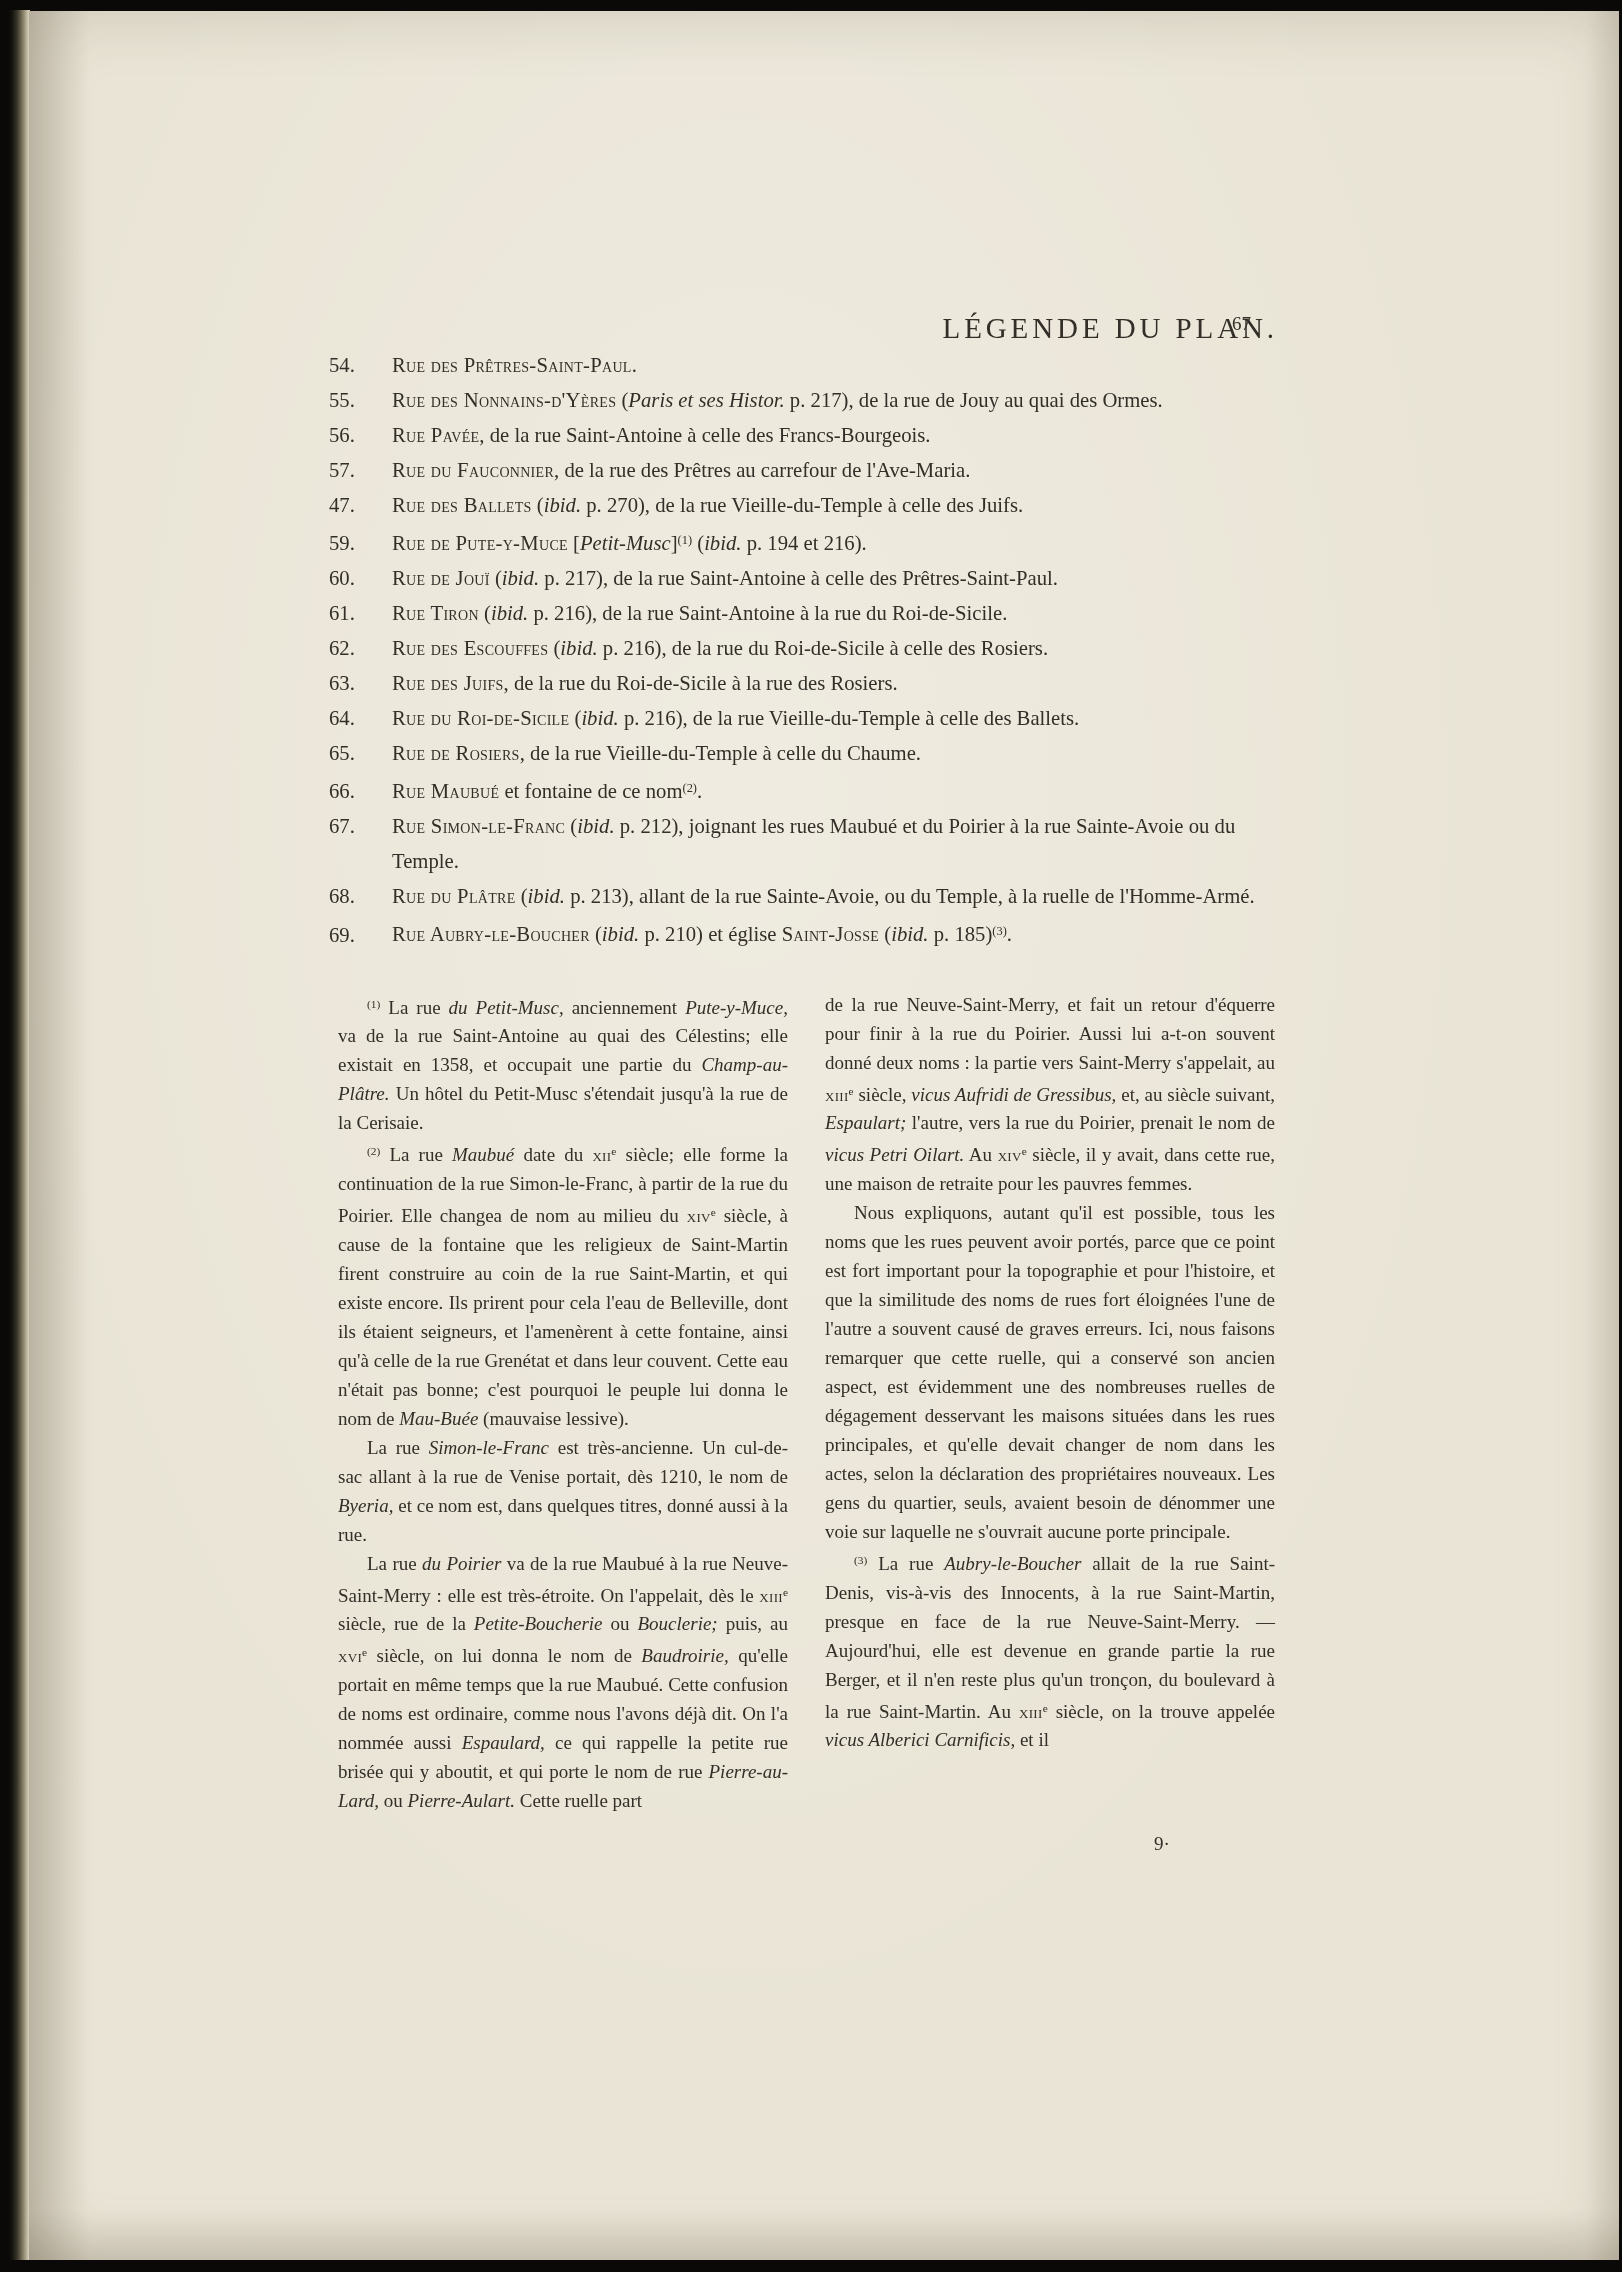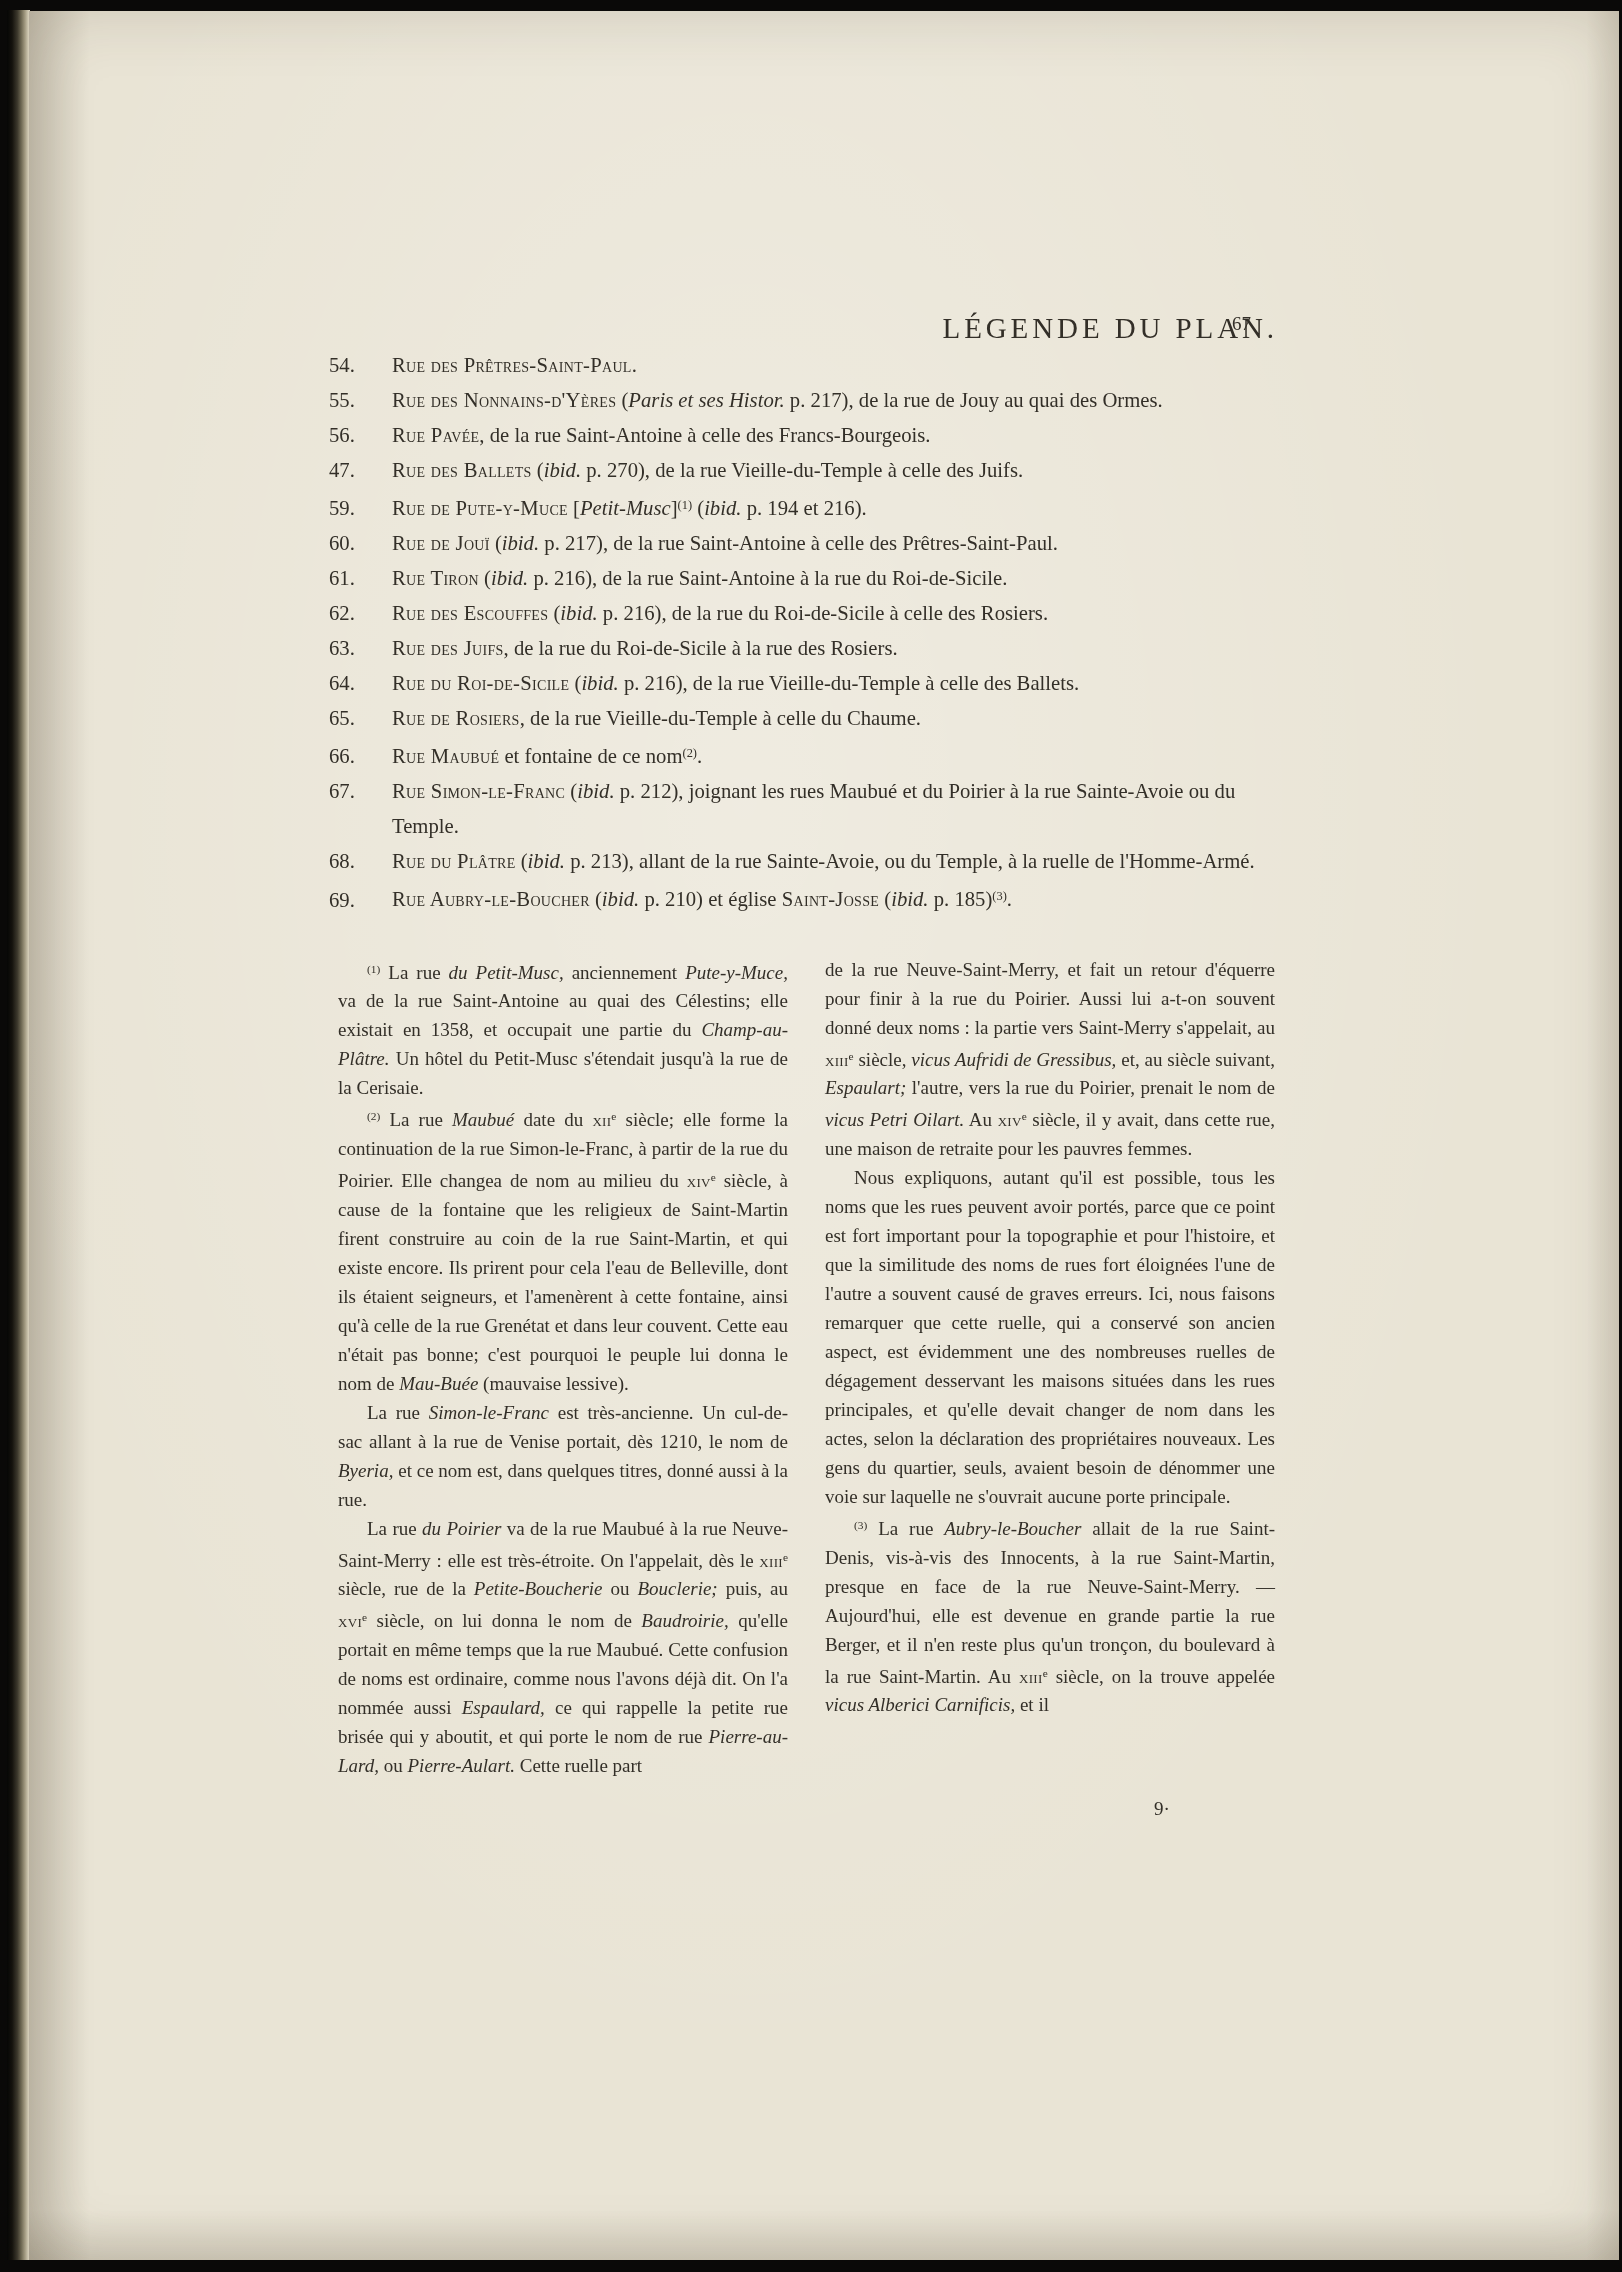--- a/index.html
+++ b/index.html
@@ -69,20 +69,21 @@
 
     <header class="pagehead">
       <div class="running-title">LÉGENDE DU PLAN.</div>
       <div class="folio">67</div>
     </header>
 
     <section class="legend">
         <div class="legend-item"><span class="num">54.</span><span class="sc">Rue des Prêtres-Saint-Paul</span><span class="rm">.</span></div>
         <div class="legend-item"><span class="num">55.</span><span class="sc">Rue des Nonnains-d'Yères</span><span class="rm"> (</span><span class="i">Paris et ses Histor.</span><span class="rm"> p. 217), de la rue de Jouy au quai des Ormes.</span></div>
         <div class="legend-item"><span class="num">56.</span><span class="sc">Rue Pavée</span><span class="rm">, de la rue Saint-Antoine à celle des Francs-Bourgeois.</span></div>
+        <div class="legend-item"><span class="num">57.</span><span class="sc">Rue du Fauconnier</span><span class="rm">, de la rue des Prêtres au carrefour de l'Ave-Maria.</span></div>
         <div class="legend-item"><span class="num">47.</span><span class="sc">Rue des Ballets</span><span class="rm"> (</span><span class="i">ibid.</span><span class="rm"> p. 270), de la rue Vieille-du-Temple à celle des Juifs.</span></div>
         <div class="legend-item"><span class="num">59.</span><span class="sc">Rue de Pute-y-Muce</span><span class="rm"> [</span><span class="i">Petit-Musc</span><span class="rm">]</span><span class="sup">(1)</span><span class="rm"> (</span><span class="i">ibid.</span><span class="rm"> p. 194 et 216).</span></div>
         <div class="legend-item"><span class="num">60.</span><span class="sc">Rue de Jouï</span><span class="rm"> (</span><span class="i">ibid.</span><span class="rm"> p. 217), de la rue Saint-Antoine à celle des Prêtres-Saint-Paul.</span></div>
         <div class="legend-item"><span class="num">61.</span><span class="sc">Rue Tiron</span><span class="rm"> (</span><span class="i">ibid.</span><span class="rm"> p. 216), de la rue Saint-Antoine à la rue du Roi-de-Sicile.</span></div>
         <div class="legend-item"><span class="num">62.</span><span class="sc">Rue des Escouffes</span><span class="rm"> (</span><span class="i">ibid.</span><span class="rm"> p. 216), de la rue du Roi-de-Sicile à celle des Rosiers.</span></div>
         <div class="legend-item"><span class="num">63.</span><span class="sc">Rue des Juifs</span><span class="rm">, de la rue du Roi-de-Sicile à la rue des Rosiers.</span></div>
         <div class="legend-item"><span class="num">64.</span><span class="sc">Rue du Roi-de-Sicile</span><span class="rm"> (</span><span class="i">ibid.</span><span class="rm"> p. 216), de la rue Vieille-du-Temple à celle des Ballets.</span></div>
         <div class="legend-item"><span class="num">65.</span><span class="sc">Rue de Rosiers</span><span class="rm">, de la rue Vieille-du-Temple à celle du Chaume.</span></div>
         <div class="legend-item"><span class="num">66.</span><span class="sc">Rue Maubué</span><span class="rm"> et fontaine de ce nom</span><span class="sup">(2)</span><span class="rm">.</span></div>
         <div class="legend-item"><span class="num">67.</span><span class="sc">Rue Simon-le-Franc</span><span class="rm"> (</span><span class="i">ibid.</span><span class="rm"> p. 212), joignant les rues Maubué et du Poirier à la rue Sainte-Avoie ou du Temple.</span></div>

